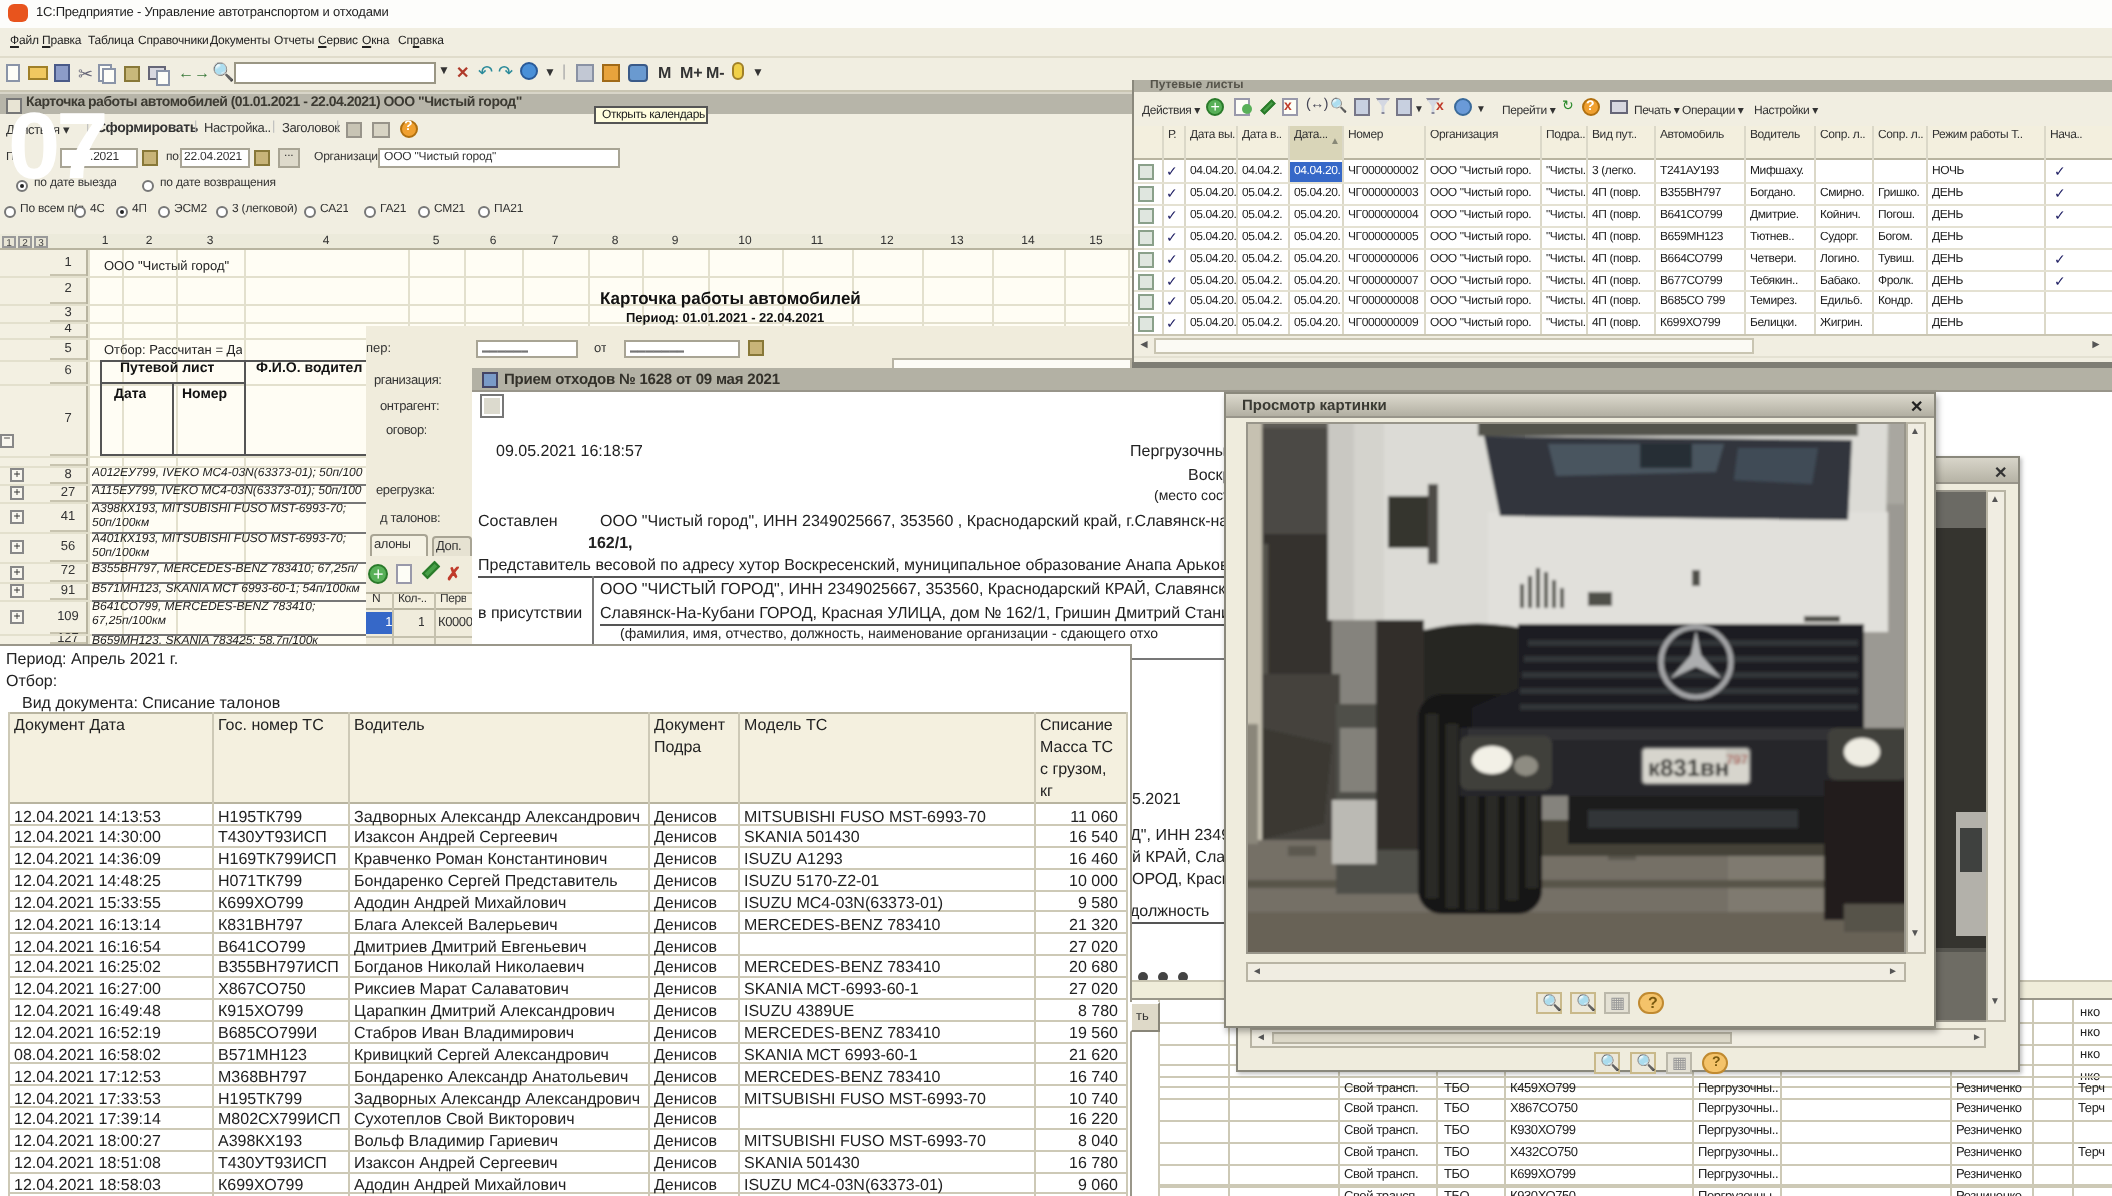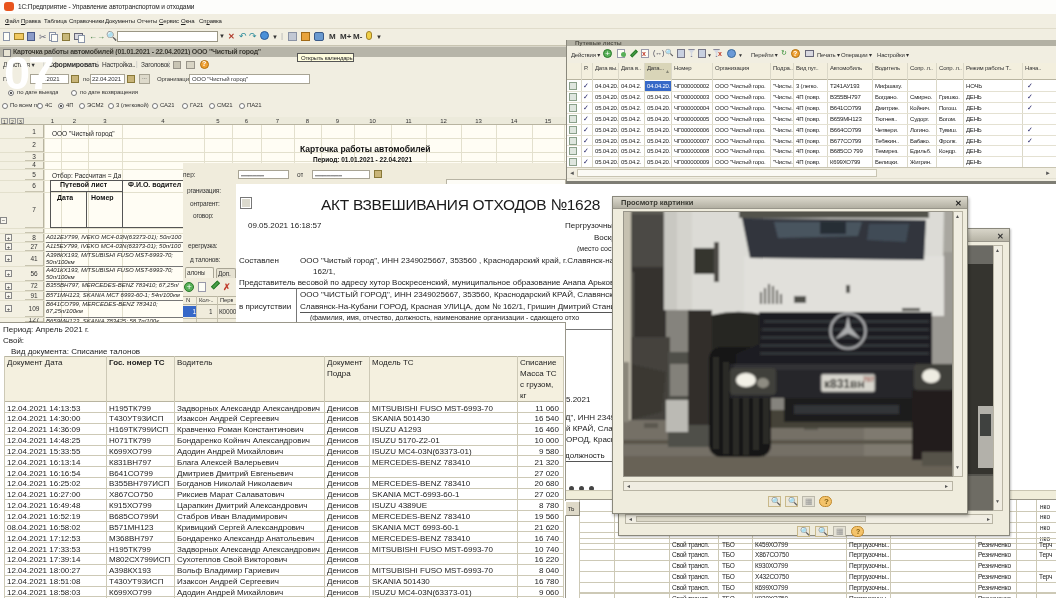--- a/index.html
+++ b/index.html
@@ -550,29 +550,32 @@
     <div class="abs" style="left: 152px; top: 313px; width: 1px; height: 99px; background: rgb(205, 201, 182);"></div>
     <div class="abs" style="left: 186px; top: 313px; width: 1px; height: 99px; background: rgb(205, 201, 182);"></div>
     <div class="abs" style="left: 280px; top: 313px; width: 1px; height: 99px; background: rgb(205, 201, 182);"></div>
     <div class="abs" style="left: 324px; top: 313px; width: 1px; height: 99px; background: rgb(205, 201, 182);"></div>
     <div class="abs" style="left: 409px; top: 313px; width: 1px; height: 99px; background: rgb(205, 201, 182);"></div>
     <div class="abs" style="left: 450px; top: 313px; width: 1px; height: 99px; background: rgb(205, 201, 182);"></div>
     <div class="abs" style="left: 470px; top: 313px; width: 1px; height: 99px; background: rgb(205, 201, 182);"></div>
   </div>
 
 <div class="abs" id="akt" style="left:236px;top:184px;width:820px;height:316px;background:#ffffff;overflow:hidden;font-size:8px;color:#222;">
+  <div class="abs" style="left:0;top:0;width:820px;height:12px;background:#b3b1a4;border-bottom:1px solid #98958a;">
+    <span class="abs" style="left:5px;top:2px;width:8px;height:8px;background:#7a9ac8;border:1px solid #446;"></span>
+    <span class="abs tt" style="left:16px;top:1px;font-size:7.5px;font-weight:bold;letter-spacing:-0.1px;color:#33312a;">Прием отходов № 1628 от 09 мая 2021</span>
+  </div>
   <div class="abs" style="left:4px;top:13px;width:12px;height:12px;background:#dcdace;border:1px solid #777;box-shadow:inset 0 0 0 1px #fff;"></div>
-  <div class="abs tt" style="left:85px;top:12px;font-size:15.5px;letter-spacing:-0.3px;color:#1a1a1a;">АКТ ВЗВЕШИВАНИЯ ОТХОДОВ №1628</div>
   <div class="abs tt" style="left:12px;top:37px;">09.05.2021 16:18:57</div>
   <div class="abs tt" style="left:329px;top:37px;">Пергрузочный</div>
   <div class="abs tt" style="left:358px;top:49px;">Воскр</div>
   <div class="abs tt" style="left:341px;top:61px;font-size:7px;">(место состав</div>
   <div class="abs tt" style="left:3px;top:72px;">Составлен</div>
   <div class="abs tt" style="left:64px;top:72px;">ООО "Чистый город", ИНН 2349025667, 353560 , Краснодарский край, г.Славянск-на-Кубани, Красная, дом № 162/1</div>
-  <div class="abs tt" style="left:77px;top:83px;">162/1,</div>
+  <div class="abs tt" style="left:58px;top:83px;font-weight:bold;">162/1,</div>
   <div class="abs tt" style="left:3px;top:94px;">Представитель весовой по адресу хутор Воскресенский, муниципальное образование Анапа Арькова Анна Алекс</div>
   <div class="abs" style="left:3px;top:104px;width:590px;height:1px;background:#555;"></div>
   <div class="abs tt" style="left:64px;top:106px;">ООО "ЧИСТЫЙ ГОРОД", ИНН 2349025667, 353560, Краснодарский КРАЙ, Славянский</div>
   <div class="abs tt" style="left:3px;top:118px;">в присутствии</div>
   <div class="abs tt" style="left:64px;top:118px;">Славянск-На-Кубани ГОРОД, Красная УЛИЦА, дом № 162/1, Гришин Дмитрий Станислав</div>
   <div class="abs" style="left:64px;top:128px;width:530px;height:1px;background:#555;"></div>
   <div class="abs tt" style="left:74px;top:130px;font-size:7px;">(фамилия, имя, отчество, должность, наименование организации - сдающего отхо</div>
   <div class="abs" style="left:3px;top:145px;width:590px;height:1px;background:#777;"></div>
   <div class="abs" style="left:60px;top:104px;width:1px;height:42px;background:#777;"></div>
   <div class="abs tt" style="left:330px;top:211px;">5.2021</div>
@@ -585,26 +588,26 @@
   <div class="abs" style="left:343px;top:302px;width:5px;height:5px;border-radius:50%;background:#444;"></div>
   <div class="abs" style="left:353px;top:302px;width:5px;height:5px;border-radius:50%;background:#444;"></div>
   <div class="abs" style="left:0;top:306px;width:820px;height:10px;background:#f0edda;border-top:1px solid #c9c5b2;border-bottom:1px solid #9a978a;"></div>
 </div>
 <div class="abs" style="left:565px;top:501px;width:15px;height:15px;background:#ded9c8;border:1px solid #888578;border-top-color:#fff;border-left-color:#fff;font-size:6.5px;color:#333;z-index:5;">
     <span class="abs" style="left:2px;top:3px;">ть</span>
   </div>
 
 <div class="abs" id="report" style="left:0;top:322px;width:566px;height:276px;background:#ffffff;border-top:1px solid #9a978a;border-right:1px solid #9a978a;overflow:hidden;font-size:8px;color:#222;">
   <div class="abs tt" style="left:3px;top:2px;">Период: Апрель 2021 г.</div>
-  <div class="abs tt" style="left:3px;top:13px;">Свой:</div>
+  <div class="abs tt" style="left:3px;top:13px;">Отбор:</div>
   <div class="abs tt" style="left:11px;top:24px;">Вид документа: Списание талонов</div>
   <div id="reptable">
       <div class="abs" style="left: 4px; top: 34px; width: 559px; height: 44px; background: rgb(244, 240, 223);"></div>
       <div class="abs" style="left: 7px; top: 35px; width: 98px; overflow: hidden; white-space: nowrap;">Документ Дата</div>
-      <div class="abs" style="left: 109px; top: 35px; width: 64px; overflow: hidden; white-space: nowrap; font-weight: bold;">Гос. номер ТС</div>
+      <div class="abs" style="left: 109px; top: 35px; width: 64px; overflow: hidden; white-space: nowrap;">Гос. номер ТС</div>
       <div class="abs" style="left: 177px; top: 35px; width: 146px; overflow: hidden; white-space: nowrap;">Водитель</div>
       <div class="abs" style="left: 327px; top: 35px; width: 41px; overflow: hidden; white-space: nowrap;">Документ</div>
       <div class="abs" style="left: 327px; top: 46px; width: 41px; overflow: hidden; white-space: nowrap;">Подра</div>
       <div class="abs" style="left: 372px; top: 35px; width: 144px; overflow: hidden; white-space: nowrap;">Модель ТС</div>
       <div class="abs" style="left: 520px; top: 35px; width: 42px; overflow: hidden; white-space: nowrap;">Списание</div>
       <div class="abs" style="left: 520px; top: 46px; width: 42px; overflow: hidden; white-space: nowrap;">Масса ТС</div>
       <div class="abs" style="left: 520px; top: 57px; width: 42px; overflow: hidden; white-space: nowrap;">с грузом,</div>
       <div class="abs" style="left: 520px; top: 68px; width: 42px; overflow: hidden; white-space: nowrap;">кг</div>
       <div class="abs" style="left: 4px; top: 33px; width: 559px; height: 1px; background: rgb(184, 180, 160);"></div>
       <div class="abs" style="left: 4px; top: 78px; width: 559px; height: 1px; background: rgb(184, 180, 160);"></div>
@@ -625,21 +628,21 @@
       <div class="abs" style="left: 4px; top: 110.7px; width: 559px; height: 1px; background: rgb(205, 201, 182);"></div>
       <div class="abs" style="left: 7px; top: 102.2px; width: 98px; overflow: hidden; white-space: nowrap;">12.04.2021 14:36:09</div>
       <div class="abs" style="left: 109px; top: 102.2px; width: 64px; overflow: hidden; white-space: nowrap;">Н169ТК799ИСП</div>
       <div class="abs" style="left: 177px; top: 102.2px; width: 146px; overflow: hidden; white-space: nowrap;">Кравченко Роман Константинович</div>
       <div class="abs" style="left: 327px; top: 102.2px; width: 41px; overflow: hidden; white-space: nowrap;">Денисов</div>
       <div class="abs" style="left: 372px; top: 102.2px; width: 144px; overflow: hidden; white-space: nowrap;">ISUZU А1293</div>
       <div class="abs" style="left: 519px; top: 102.2px; width: 40px; text-align: right;">16 460</div>
       <div class="abs" style="left: 4px; top: 121.55px; width: 559px; height: 1px; background: rgb(205, 201, 182);"></div>
       <div class="abs" style="left: 7px; top: 113.05px; width: 98px; overflow: hidden; white-space: nowrap;">12.04.2021 14:48:25</div>
       <div class="abs" style="left: 109px; top: 113.05px; width: 64px; overflow: hidden; white-space: nowrap;">Н071ТК799</div>
-      <div class="abs" style="left: 177px; top: 113.05px; width: 146px; overflow: hidden; white-space: nowrap;">Бондаренко Койнич Александрович</div>
+      <div class="abs" style="left: 177px; top: 113.05px; width: 146px; overflow: hidden; white-space: nowrap;">Бондаренко Сергей Представитель</div>
       <div class="abs" style="left: 327px; top: 113.05px; width: 41px; overflow: hidden; white-space: nowrap;">Денисов</div>
       <div class="abs" style="left: 372px; top: 113.05px; width: 144px; overflow: hidden; white-space: nowrap;">ISUZU 5170-Z2-01</div>
       <div class="abs" style="left: 519px; top: 113.05px; width: 40px; text-align: right;">10 000</div>
       <div class="abs" style="left: 4px; top: 132.4px; width: 559px; height: 1px; background: rgb(205, 201, 182);"></div>
       <div class="abs" style="left: 7px; top: 123.9px; width: 98px; overflow: hidden; white-space: nowrap;">12.04.2021 15:33:55</div>
       <div class="abs" style="left: 109px; top: 123.9px; width: 64px; overflow: hidden; white-space: nowrap;">К699ХО799</div>
       <div class="abs" style="left: 177px; top: 123.9px; width: 146px; overflow: hidden; white-space: nowrap;">Адодин Андрей Михайлович</div>
       <div class="abs" style="left: 327px; top: 123.9px; width: 41px; overflow: hidden; white-space: nowrap;">Денисов</div>
       <div class="abs" style="left: 372px; top: 123.9px; width: 144px; overflow: hidden; white-space: nowrap;">ISUZU MC4-03N(63373-01)</div>
       <div class="abs" style="left: 519px; top: 123.9px; width: 40px; text-align: right;">9 580</div>

